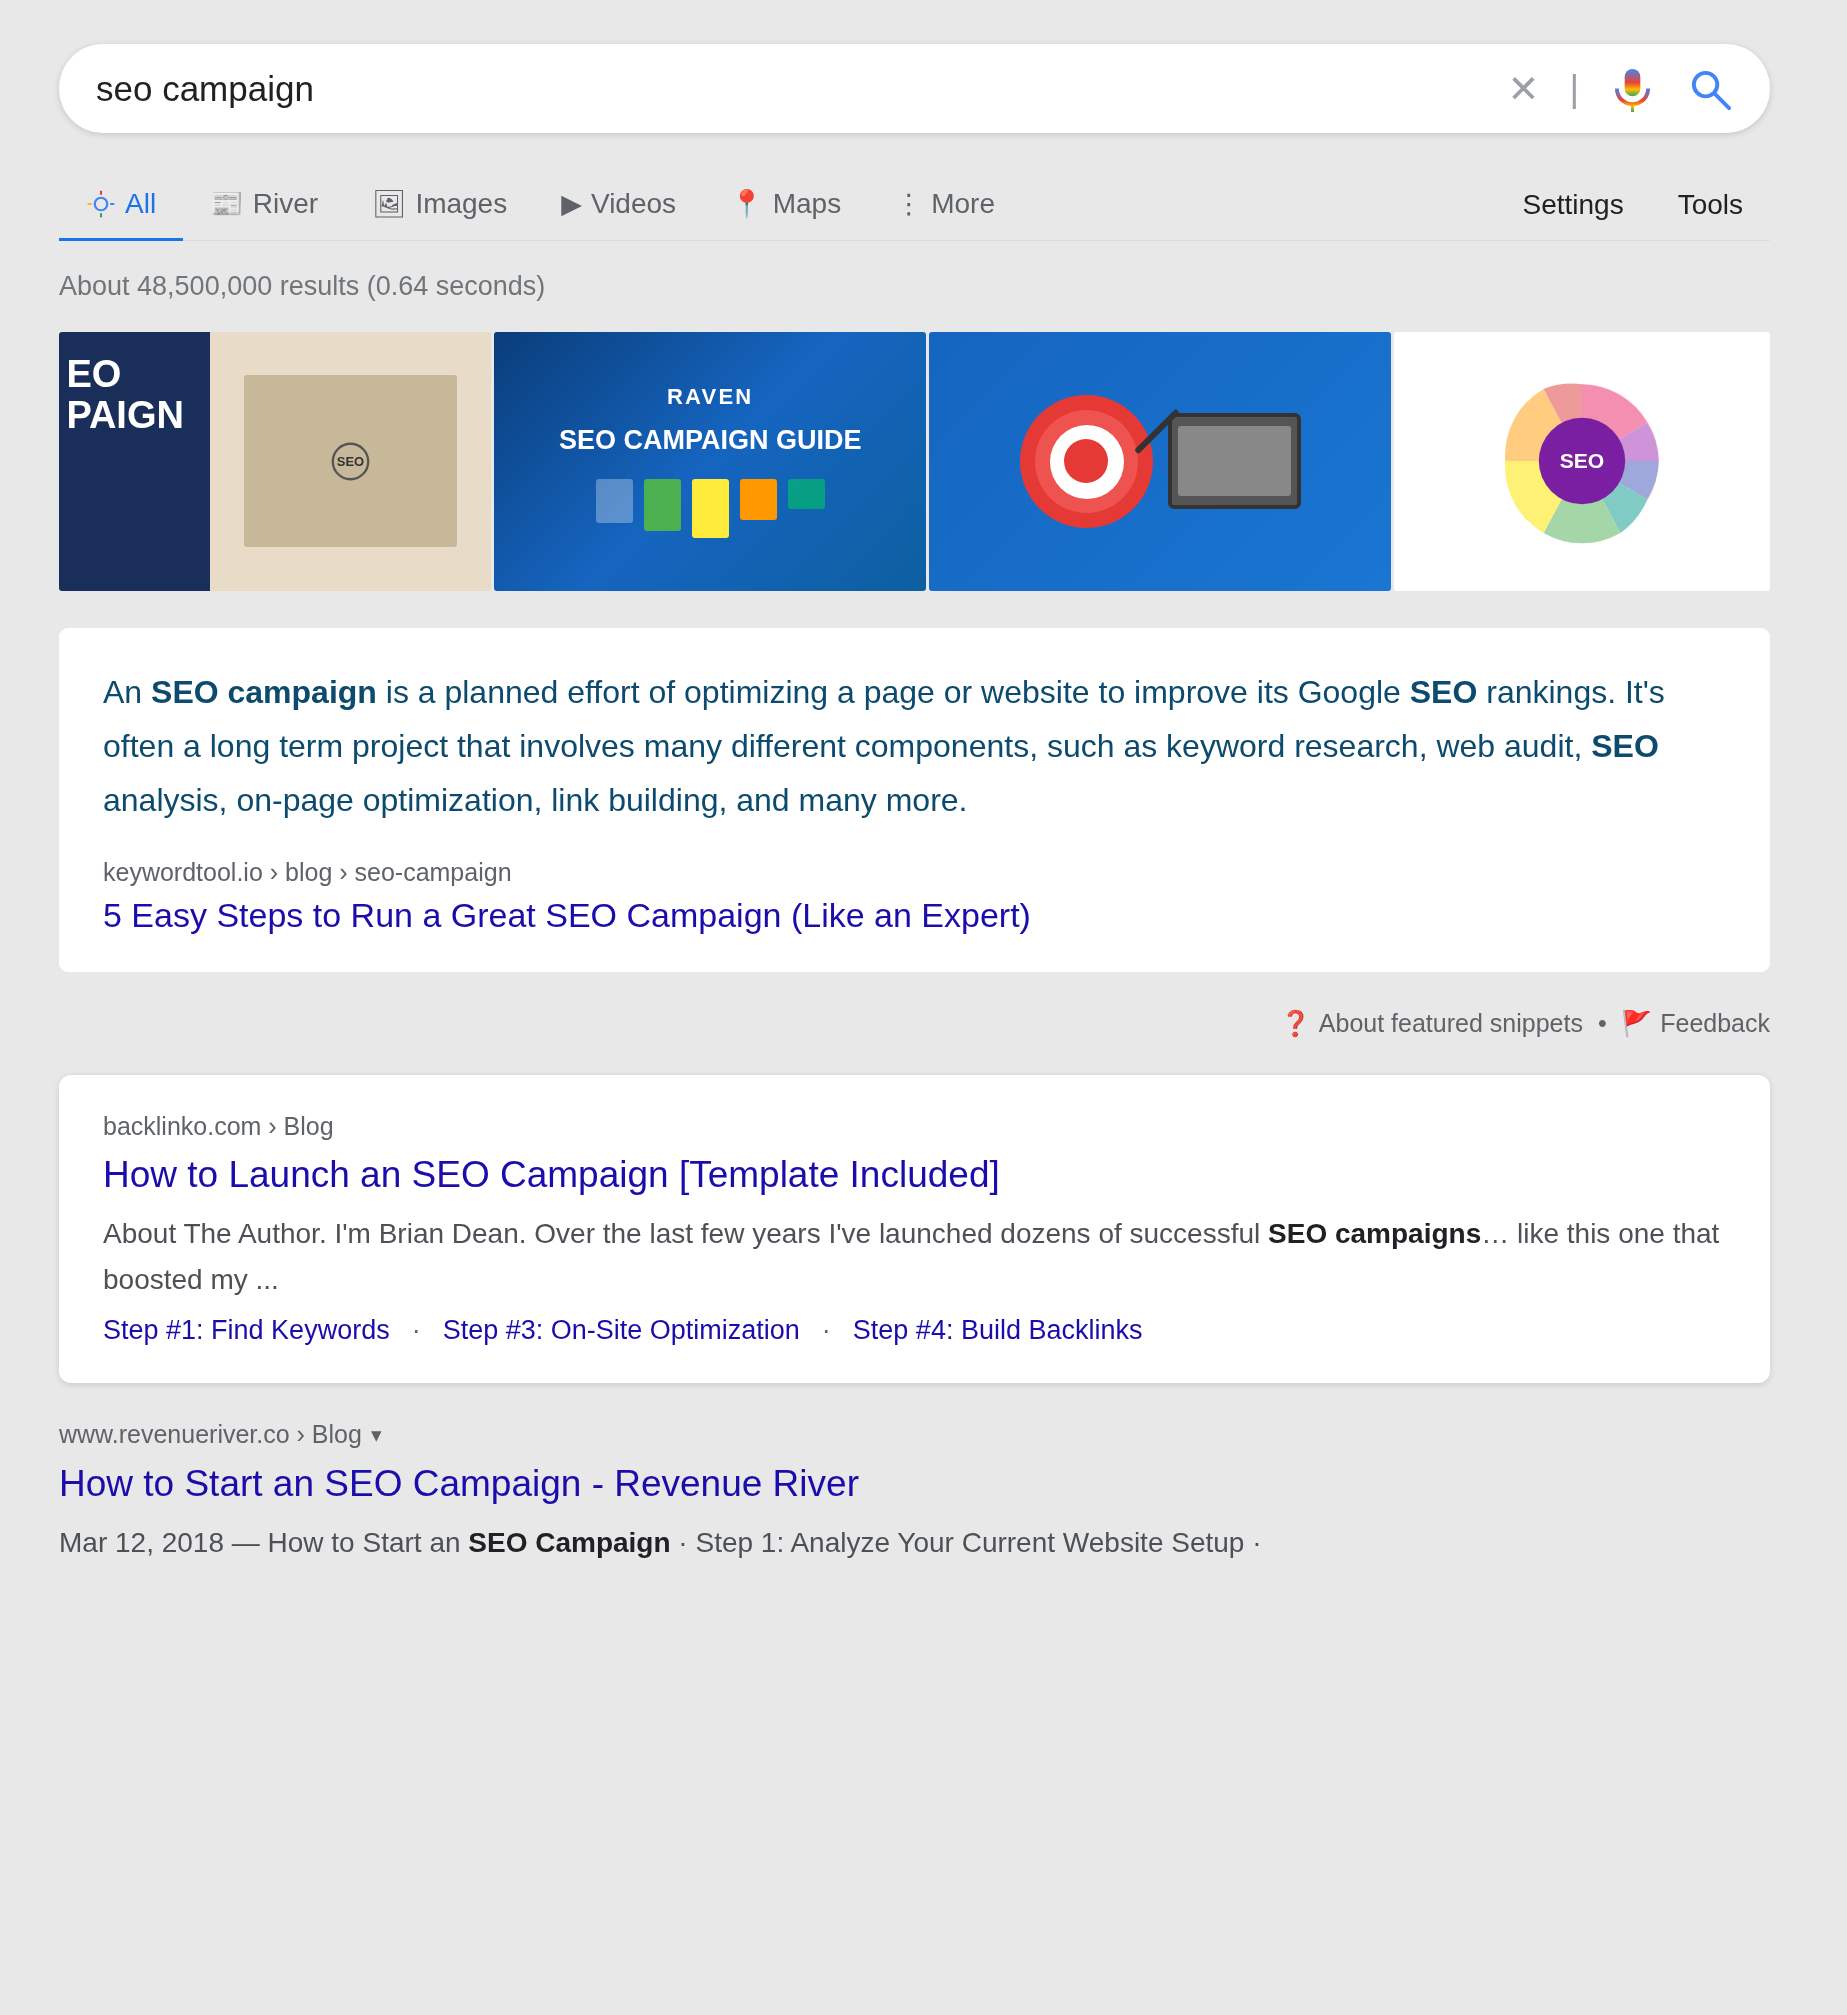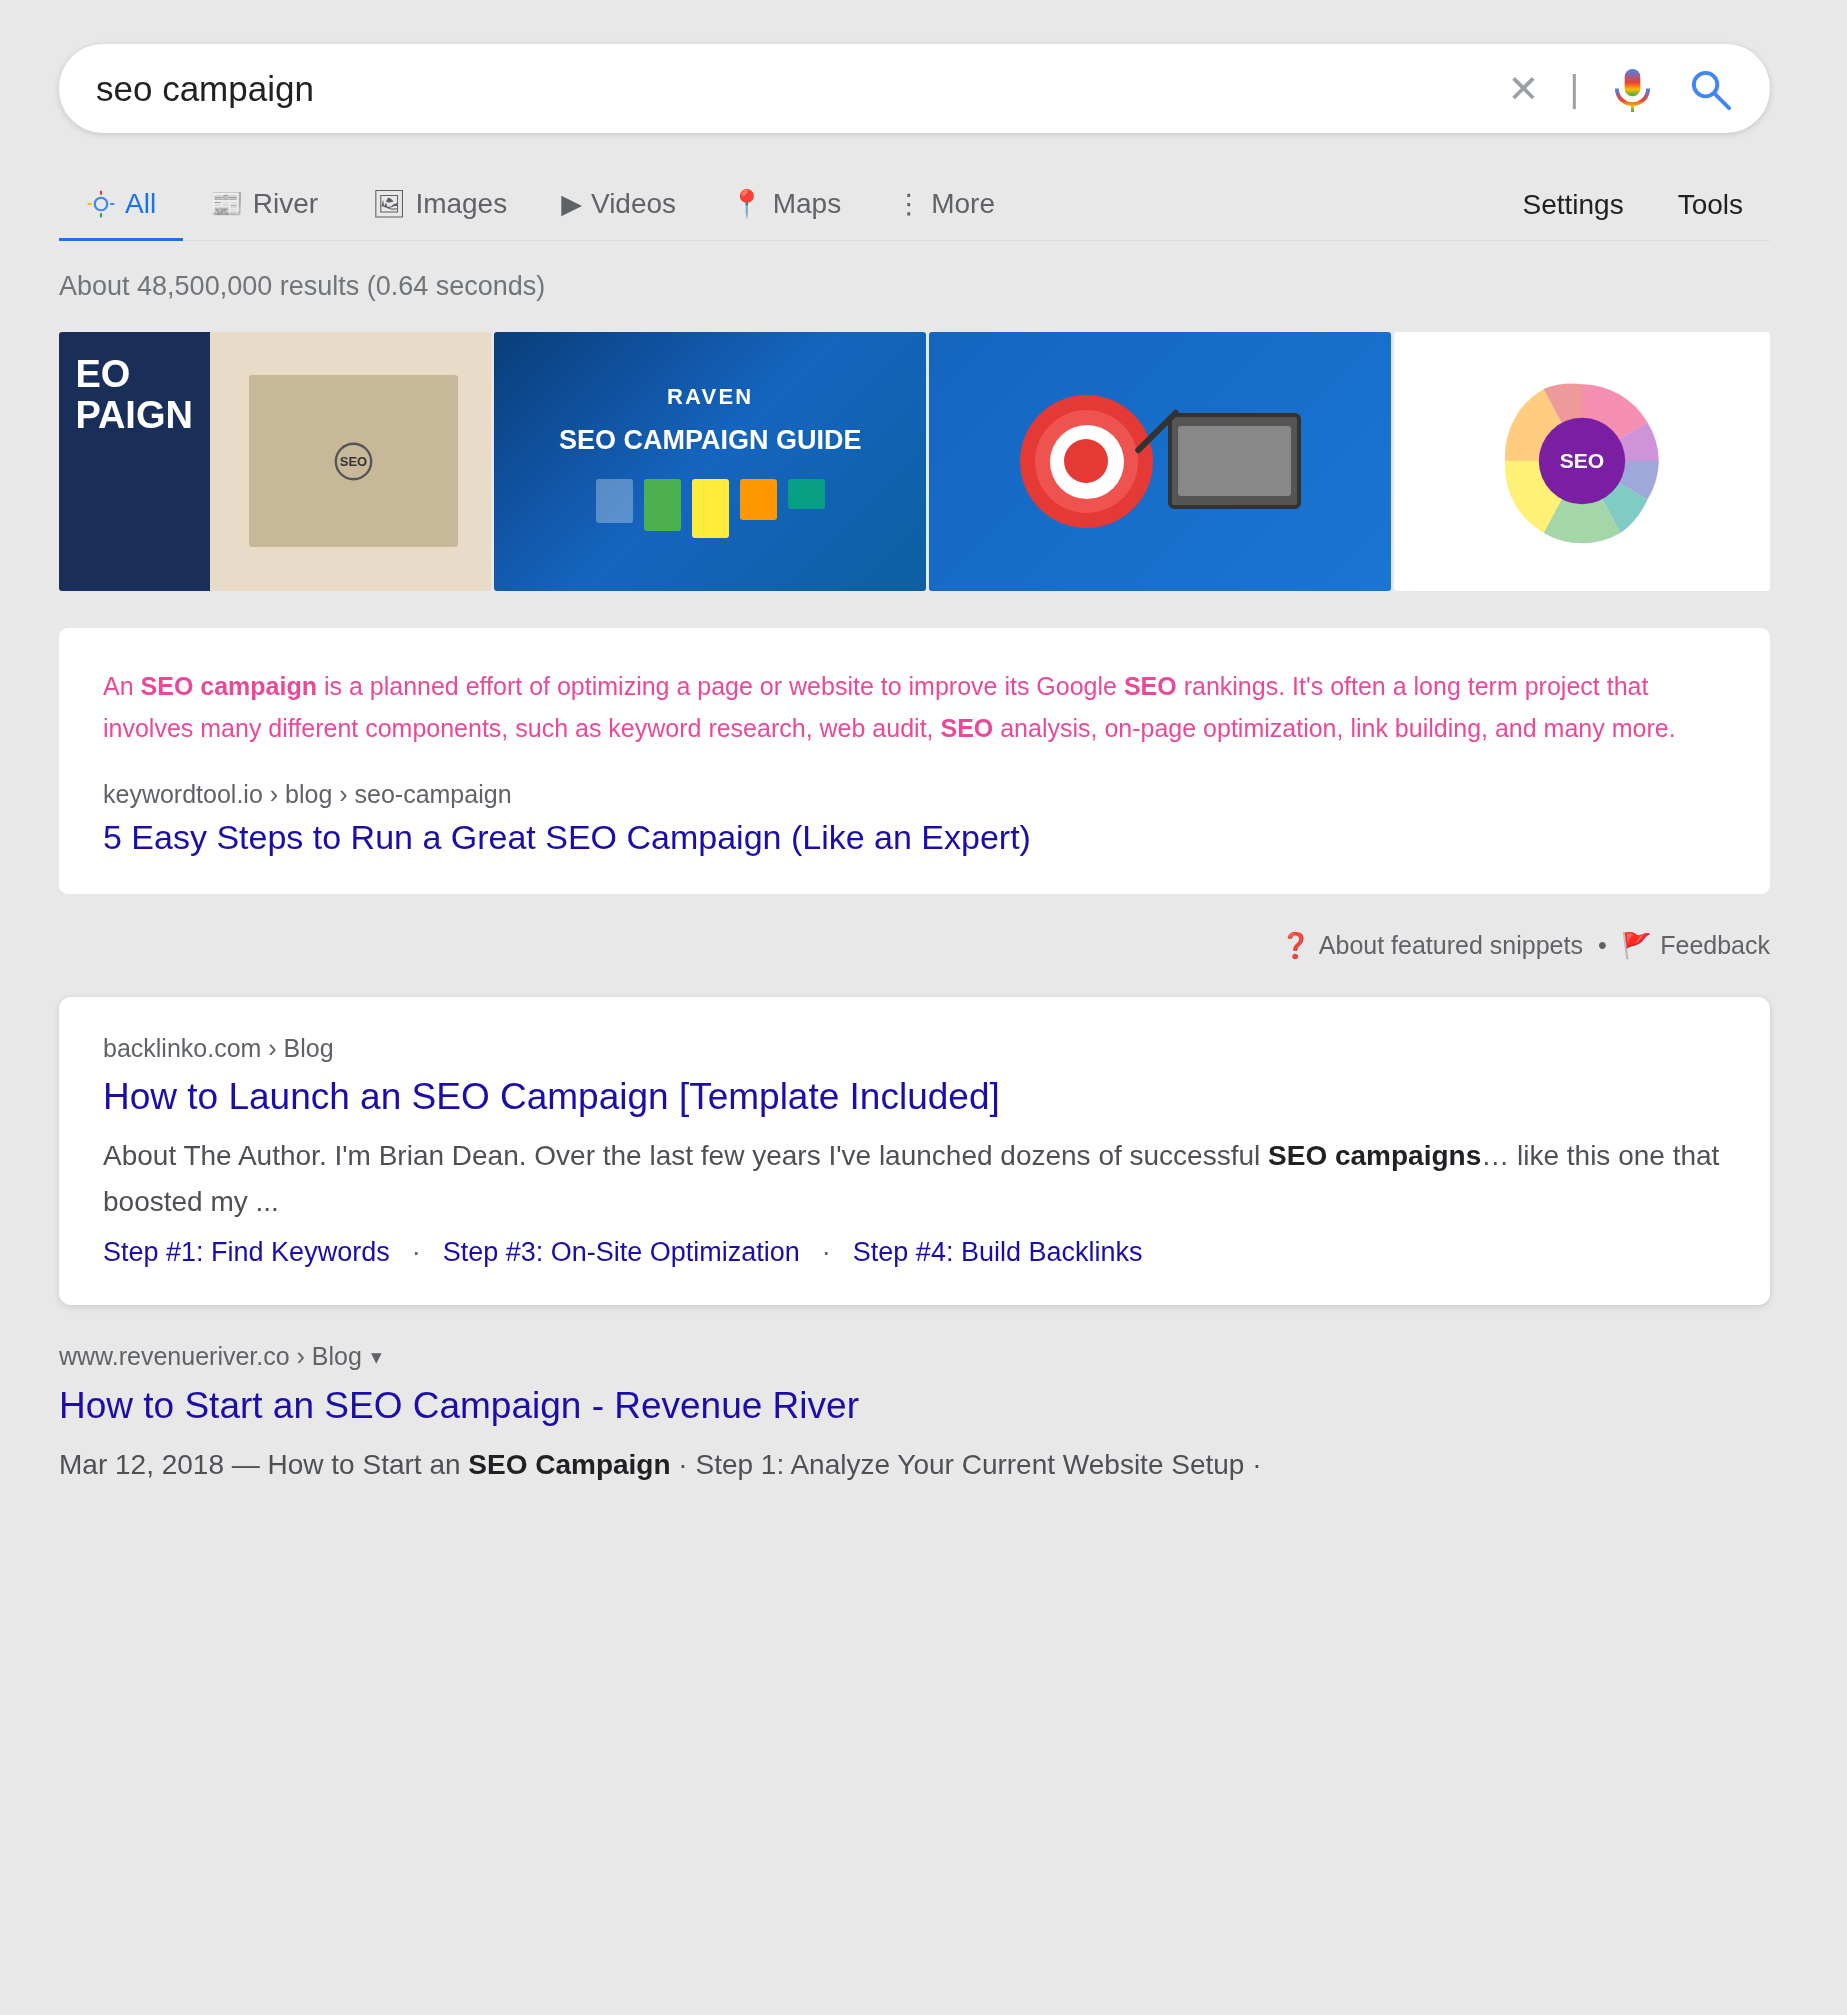--- a/index.html
+++ b/index.html
@@ -113,23 +113,23 @@
 
     
     .featured-snippet {
       background: white;
       padding: 37px 44px;
       border-radius: 9px;
       margin-bottom: 22px;
     }
 
     .snippet-text {
-      font-size: 25px;
+      font-size: 32px;
       line-height: 1.7;
-      color: #ec4899;
+      color: #0c4a6e;
       margin-bottom: 30px;
     }
 
     .snippet-text strong {
       font-weight: 700;
     }
 
     .snippet-source {
       font-size: 25px;
       color: #5f6368;
@@ -310,21 +310,21 @@
 
     <div class="nav-settings">Settings</div>
     <div class="nav-tools">Tools</div>
   </div>
 
   <div class="results-count">About 48,500,000 results (0.64 seconds)</div>
 
   <div class="images-strip">
 
     <div class="image-card" style="background: linear-gradient(to right, #1a2e5a 35%, #e8dcc8 35%); display:flex; flex:1;">
-      <div style="width:35%; display:flex; align-items:flex-start; padding:22px 7.4px; flex-direction:column;margin-left:9px;">
+      <div style="width:35%; display:flex; align-items:flex-start; padding:22px 7.4px; flex-direction:column;">
         <span style="color:white; font-size:38px; font-weight:900; line-height:1.1;">EO<br>PAIGN</span>
       </div>
       <div style="width:65%; background:#e8dcc8; display:flex; align-items:center; justify-content:center; padding:15px;">
         <div style="background:#c8b89a; width:85%; height:75%; border-radius:3px; display:flex; align-items:center; justify-content:center;">
           <svg width="59" height="59" viewBox="0 0 100 100">
             <circle cx="50" cy="50" r="30" fill="none" stroke="#555" stroke-width="4"></circle>
             <text x="50" y="57" text-anchor="middle" font-size="22" font-weight="bold" fill="#333">SEO</text>
           </svg>
         </div>
       </div>

